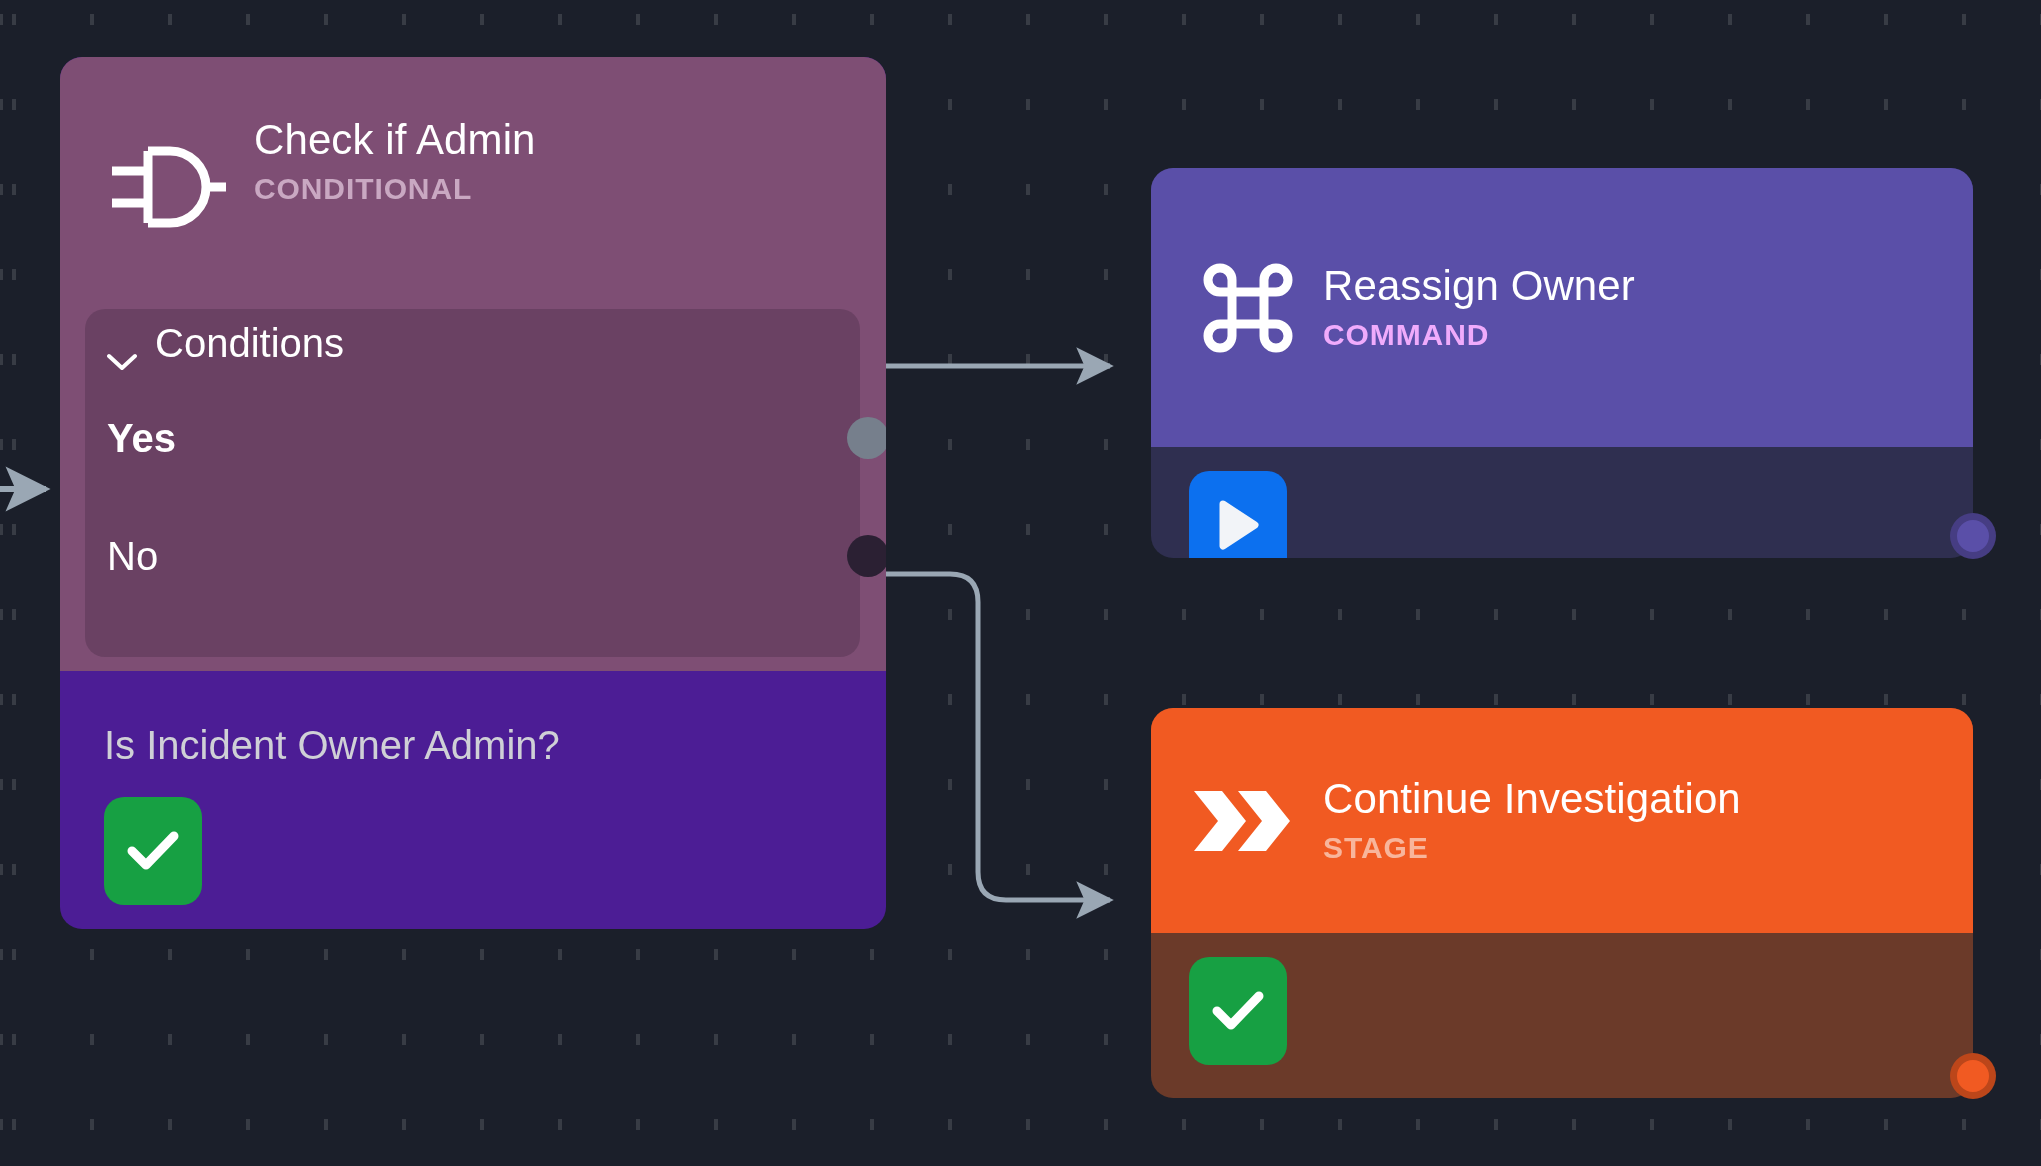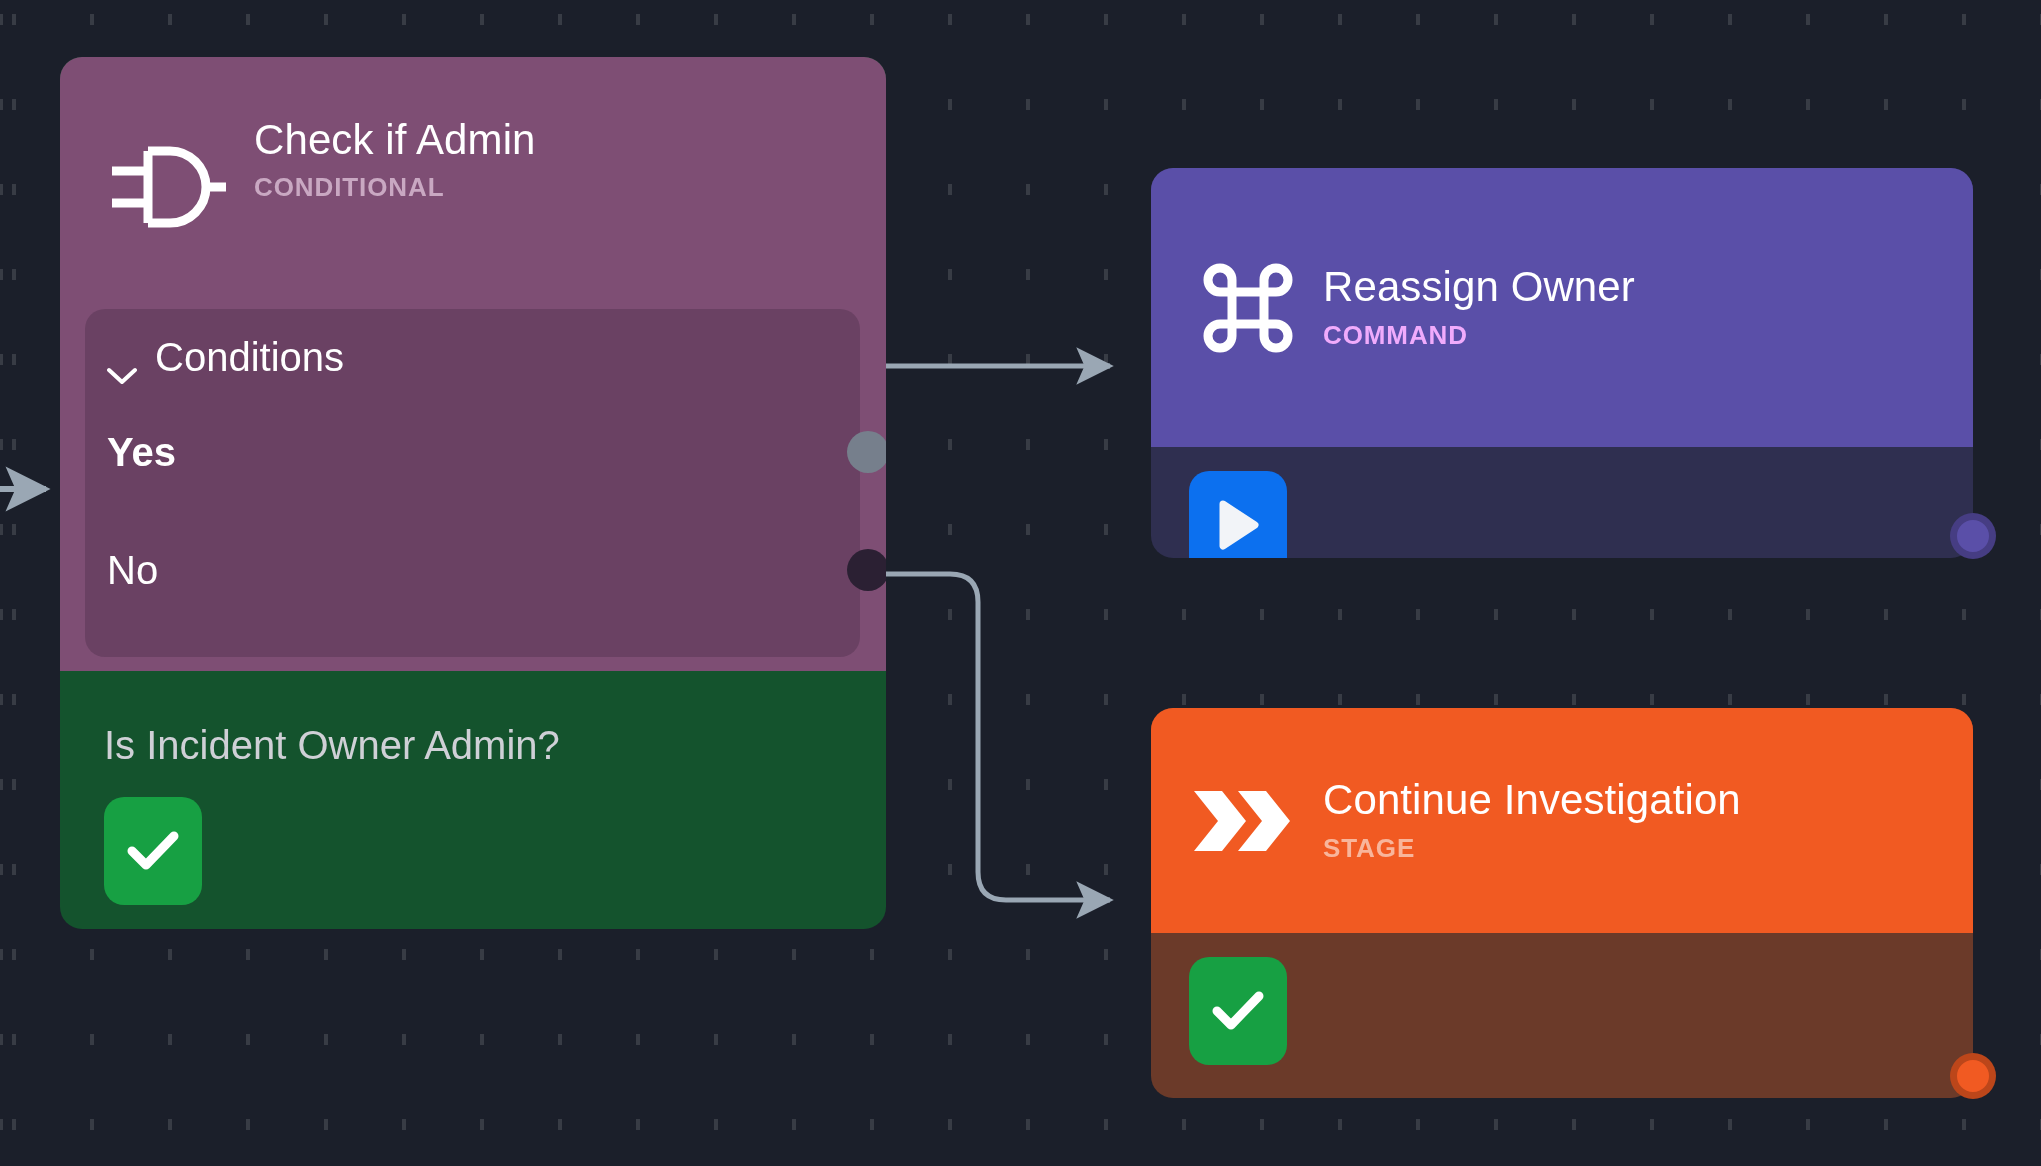--- a/index.html
+++ b/index.html
@@ -90,35 +90,35 @@
   }
   .node-title {
     color: #ffffff;
     font-size: 42px;
     line-height: 1.08;
     font-weight: 400;
     letter-spacing: 0.1px;
     white-space: nowrap;
   }
   .node-subtitle {
-    font-size: 26px;
+    font-size: 30px;
     font-weight: 700;
     letter-spacing: 0.9px;
     margin-top: 10px;
     white-space: nowrap;
   }
 
   
   #node-conditional {
     left: 60px;
     top: 57px;
     width: 826px;
     height: 872px;
   }
-  #node-conditional .node-inner { background: #14532d; }
+  #node-conditional .node-inner { background: #4c1d95; }
   #cond-header {
     height: 614px;
     background: #7e4e74;
     padding: 60px 0 0 0;
     align-items: flex-start;
   }
   #cond-header .node-icon { width: 172px; margin-left: 22px; margin-top: 24px;}
   #cond-header .node-subtitle { color: #c9a8c2; }
   #cond-body {
     height: 264px;
@@ -134,21 +134,21 @@
   
   #conditions-panel {
     position: absolute;
     left: 25px;
     top: 252px;
     width: 775px;
     height: 348px;
     background: rgba(38, 22, 40, 0.22);
     border-radius: 20px;
     box-sizing: border-box;
-    padding: 26px 0 0 22px;
+    padding: 12px 0 0 22px;
   }
   #conditions-head {
     display: flex;
     align-items: center;
     gap: 18px;
     color: #ffffff;
     font-size: 40px;
   }
   .chevron-down {
     width: 30px;

